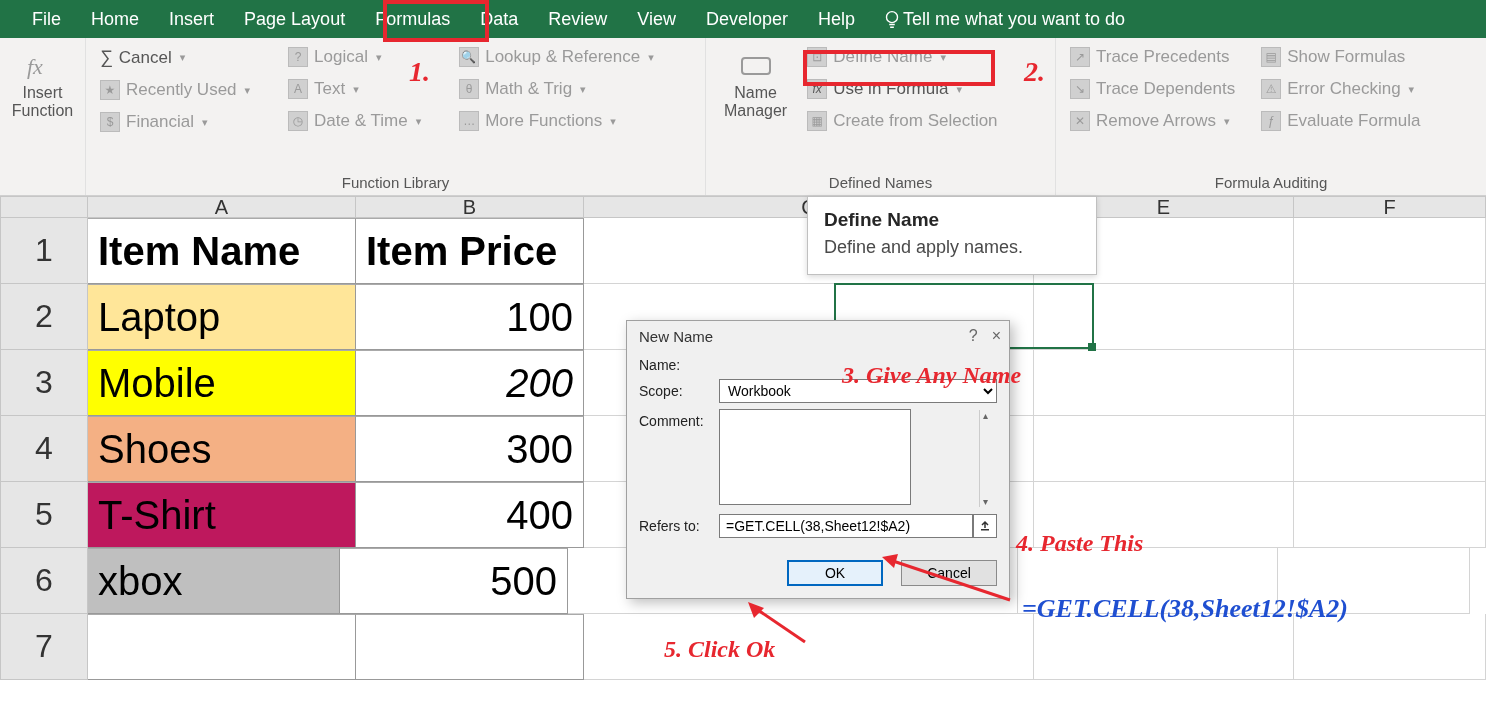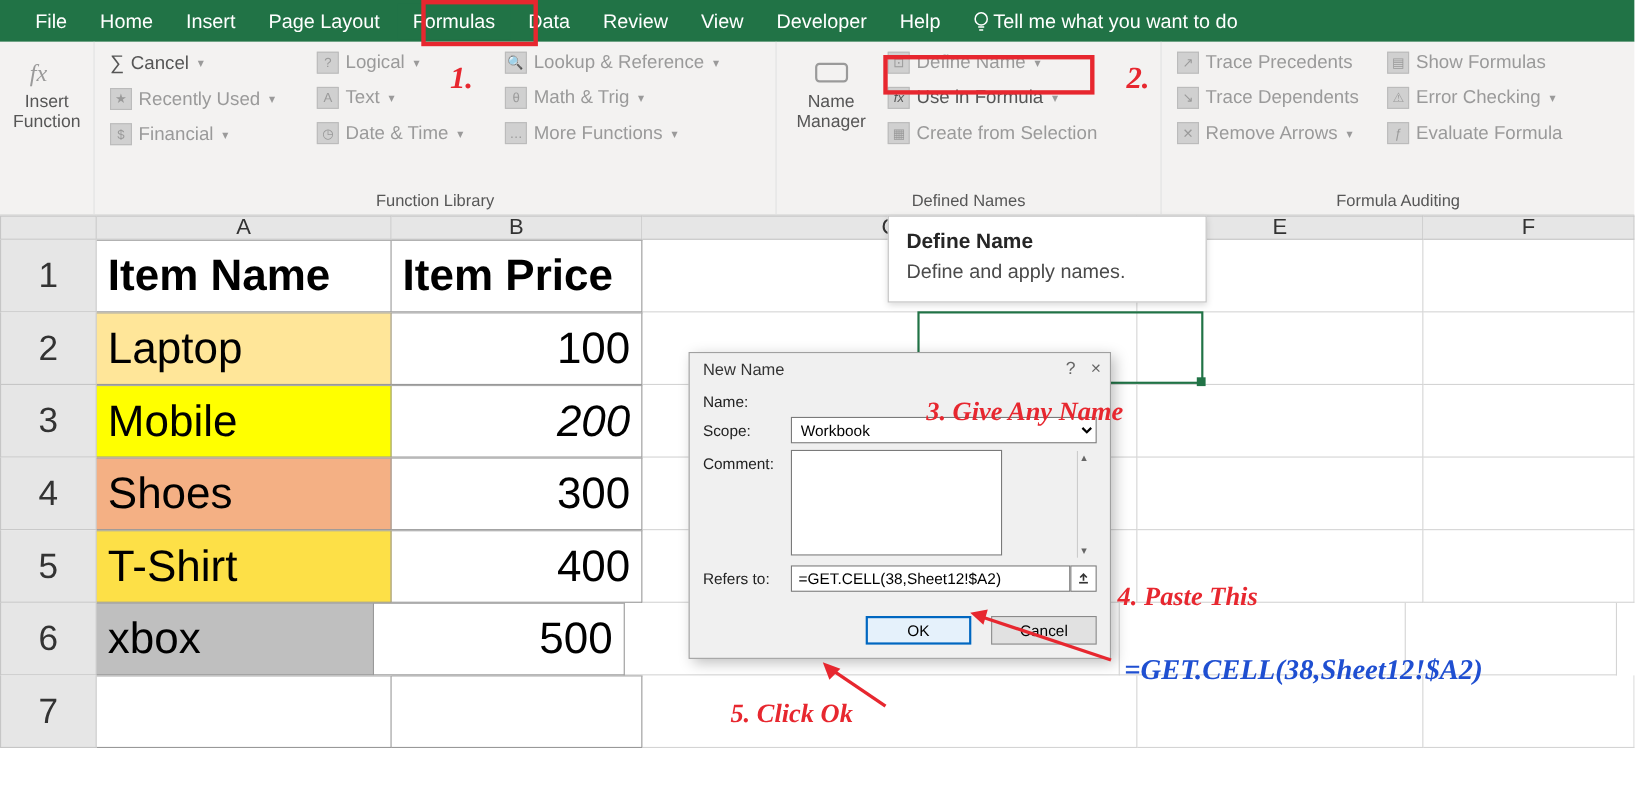--- a/index.html
+++ b/index.html
@@ -263,21 +263,21 @@
       <div class="row">
         <div class="rhdr">4</div>
         <div class="cell cA" style="width: 268px; background: rgb(244, 176, 132);">Shoes</div>
         <div class="cell cB" style="width: 228px;">300</div>
         <div class="cell" style="width: 450px; border-top: none; border-right: 1px solid rgb(212, 212, 212); border-bottom: 1px solid rgb(212, 212, 212); border-left: none; border-image: initial;"></div>
         <div class="cell" style="width: 260px; border-top: none; border-right: 1px solid rgb(212, 212, 212); border-bottom: 1px solid rgb(212, 212, 212); border-left: none; border-image: initial;"></div>
         <div class="cell" style="width: 192px; border-top: none; border-right: 1px solid rgb(212, 212, 212); border-bottom: 1px solid rgb(212, 212, 212); border-left: none; border-image: initial;"></div>
       </div>
       <div class="row">
         <div class="rhdr">5</div>
-        <div class="cell cA" style="width: 268px; background: #fde047;">T-Shirt</div>
+        <div class="cell cA" style="width: 268px; background: #be185d;">T-Shirt</div>
         <div class="cell cB" style="width: 228px;">400</div>
         <div class="cell" style="width: 450px; border-top: none; border-right: 1px solid rgb(212, 212, 212); border-bottom: 1px solid rgb(212, 212, 212); border-left: none; border-image: initial;"></div>
         <div class="cell" style="width: 260px; border-top: none; border-right: 1px solid rgb(212, 212, 212); border-bottom: 1px solid rgb(212, 212, 212); border-left: none; border-image: initial;"></div>
         <div class="cell" style="width: 192px; border-top: none; border-right: 1px solid rgb(212, 212, 212); border-bottom: 1px solid rgb(212, 212, 212); border-left: none; border-image: initial;"></div>
       </div>
       <div class="row">
         <div class="rhdr">6</div>
         <div class="cell cA" style="width: 252px; background: rgb(191, 191, 191);">xbox</div>
         <div class="cell cB" style="width: 228px;">500</div>
         <div class="cell" style="width: 450px; border-top: none; border-right: 1px solid rgb(212, 212, 212); border-bottom: 1px solid rgb(212, 212, 212); border-left: none; border-image: initial;"></div>

